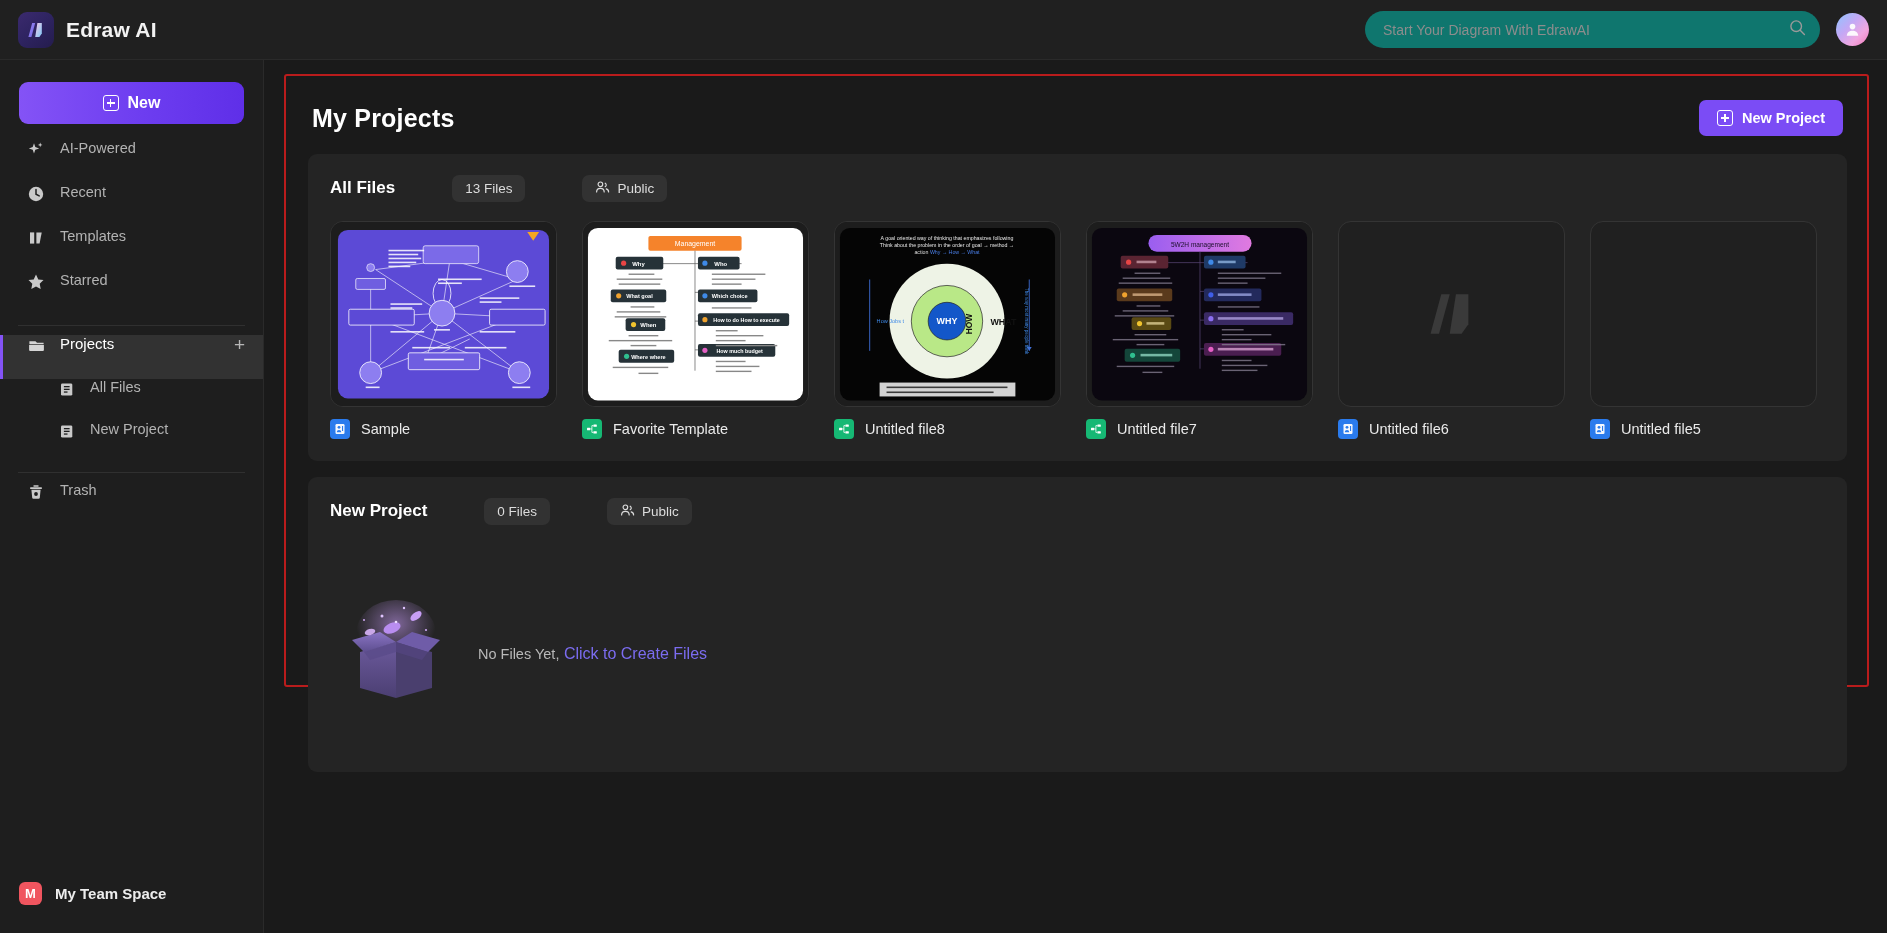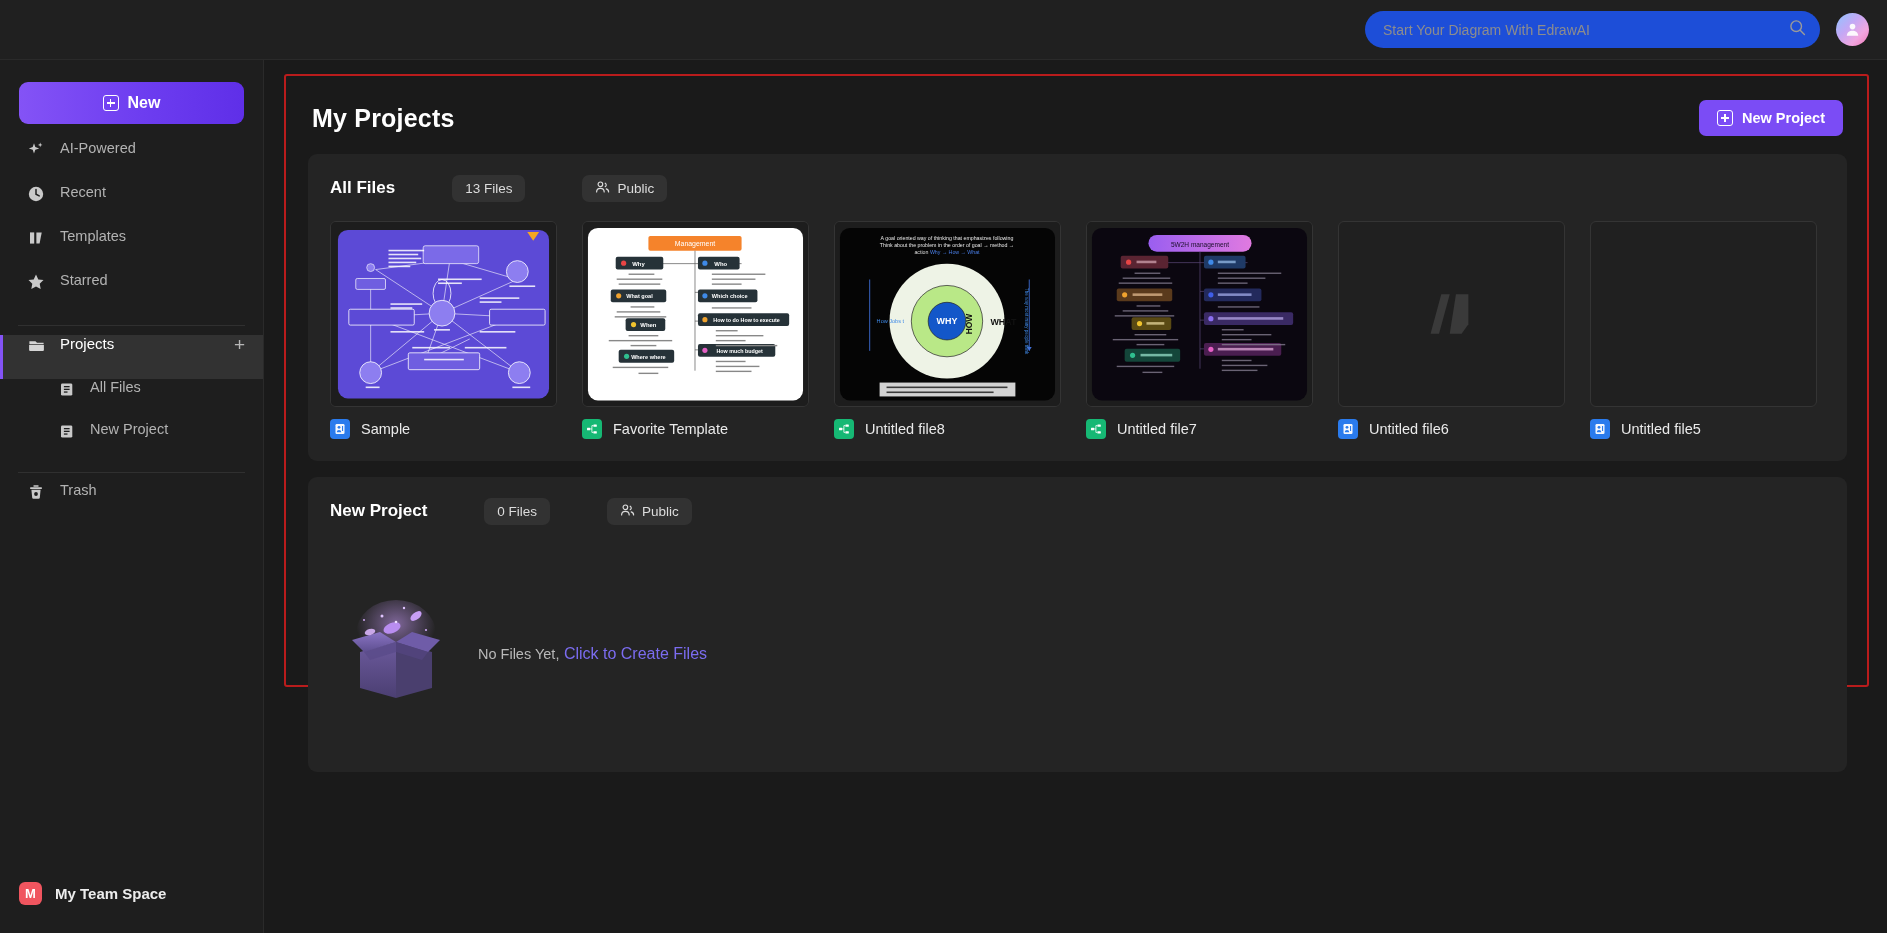--- a/index.html
+++ b/index.html
@@ -24,21 +24,21 @@
   .brand-logo {
     width: 36px; height: 36px; border-radius: 9px;
     background: linear-gradient(140deg,#3b2a6e 0%,#2f2462 45%,#241c4d 100%);
     display: flex; align-items: center; justify-content: center;
     position: relative; overflow: hidden; flex: none;
   }
   .brand-title { color: #f2f2f2; font-size: 21px; font-weight: 700; letter-spacing: .2px; }
 
   .header-right { margin-left: auto; display: flex; align-items: center; gap: 16px; padding-right: 18px; }
   .search-box {
-    width: 455px; height: 37px; background: #1d4ed8; border-radius: 19px;
+    width: 455px; height: 37px; background: #0f766e; border-radius: 19px;
     display: flex; align-items: center; padding: 0 14px 0 18px; gap: 8px;
   }
   .search-input {
     flex: 1; background: transparent; border: 0; outline: none;
     color: #d8d8d8; font-size: 14px; font-family: "Liberation Sans", sans-serif;
   }
   .search-input::placeholder { color: #8d8d8d; }
   .avatar-btn {
     width: 33px; height: 33px; border-radius: 50%;
     background: linear-gradient(135deg,#8ec5ff 0%,#c3a8f5 40%,#f0a6e0 70%,#f07ab8 100%);
@@ -117,21 +117,21 @@
   .chip {
     background: #323232; border-radius: 7px; height: 27px; padding: 0 13px;
     color: #dcdcdc; font-size: 13.5px; display: flex; align-items: center; gap: 7px;
     cursor: pointer;
     margin-left: 44px;
   }
 
   .files-grid { display: flex; gap: 25px; margin-top: 16px; }
   .file-card { width: 227px; cursor: pointer; }
   .thumb {
-    width: 227px; height: 186px; border-radius: 6px; overflow: hidden;
+    width: 227px; height: 186px; border-radius: 13px; overflow: hidden;
     background: #1e1e1e; border: 1px solid #343434; position: relative;
   }
   .thumb.empty { display: flex; align-items: center; justify-content: center; background: #202020; }
   .file-row { display: flex; align-items: center; gap: 11px; margin-top: 12px; }
   .ftype {
     width: 20px; height: 20px; border-radius: 4px; flex: none;
     display: flex; align-items: center; justify-content: center;
   }
   .ftype.blue { background: #2a7bed; }
   .ftype.green { background: #16b874; }
@@ -143,20 +143,39 @@
 
   
   .t-inner { position:absolute; inset:0; }
 </style>
 </head>
 <body>
 
 <div class="app">
 
   <div class="header">
+    <div class="brand">
+      <div class="brand-logo">
+        <svg width="22" height="22" viewBox="0 0 22 22">
+          <defs>
+            <linearGradient id="lg1" x1="0" y1="0" x2="1" y2="1">
+              <stop offset="0" stop-color="#9a8cf5"></stop>
+                <stop offset="1" stop-color="#6f5fe0"></stop>
+            </linearGradient>
+            <linearGradient id="lg2" x1="0" y1="0" x2="1" y2="1">
+              <stop offset="0" stop-color="#f7c9e6"></stop>
+                <stop offset="1" stop-color="#7ec8f7"></stop>
+            </linearGradient>
+          </defs>
+          <path d="M7.2 4 L10.2 4 L6.4 18 L3.4 18 Z" fill="url(#lg1)"></path>
+          <path d="M12.4 4 L16.8 4 L16.8 14.6 L14.4 18 L10.2 18 Z" fill="url(#lg2)"></path>
+        </svg>
+      </div>
+      <div class="brand-title">Edraw AI</div>
+    </div>
 
     <div class="header-right">
       <div class="search-box">
         <input class="search-input" value="" placeholder="Start Your Diagram With EdrawAI" style="">
         <span>
           <svg width="17" height="17" viewBox="0 0 17 17" fill="none" stroke="#9a9a9a" stroke-width="1.4">
             <circle cx="7.2" cy="7.2" r="5.3"></circle>
               <line x1="11.2" y1="11.2" x2="15.4" y2="15.4" stroke-linecap="round"></line>
           </svg>
         </span>

